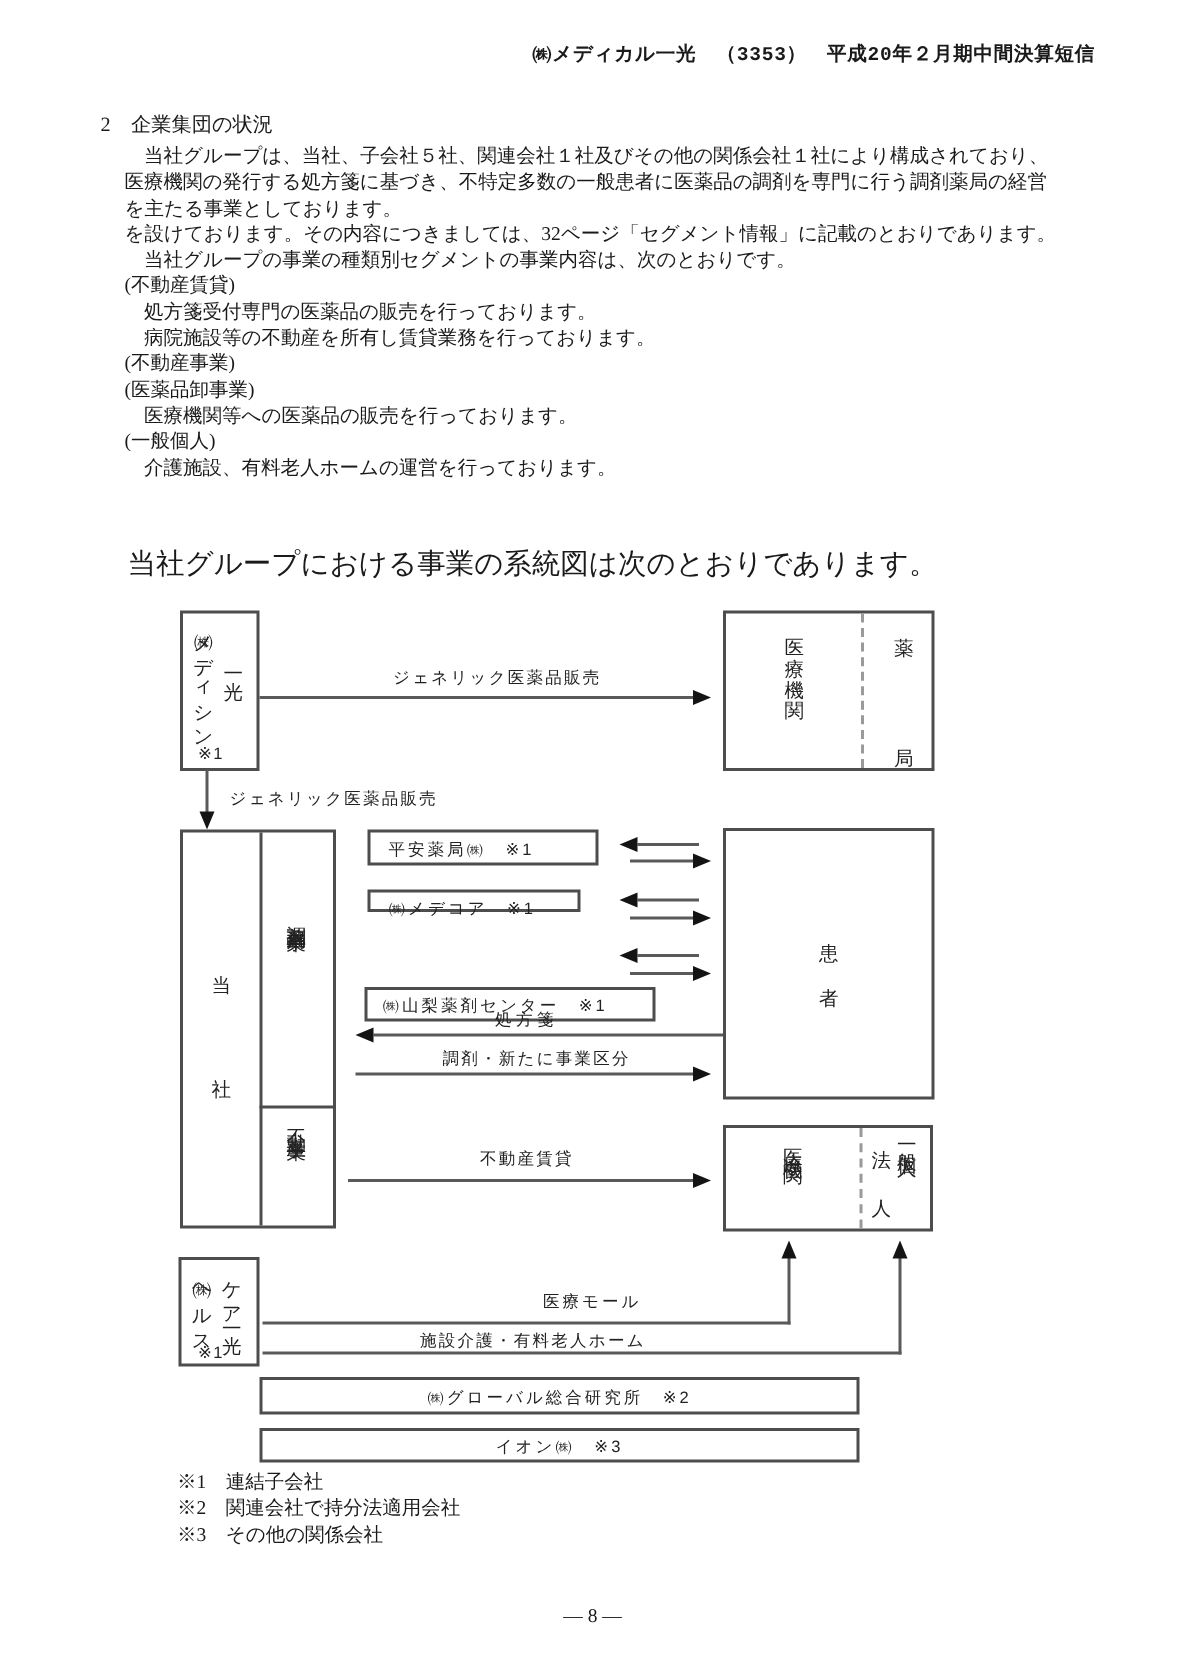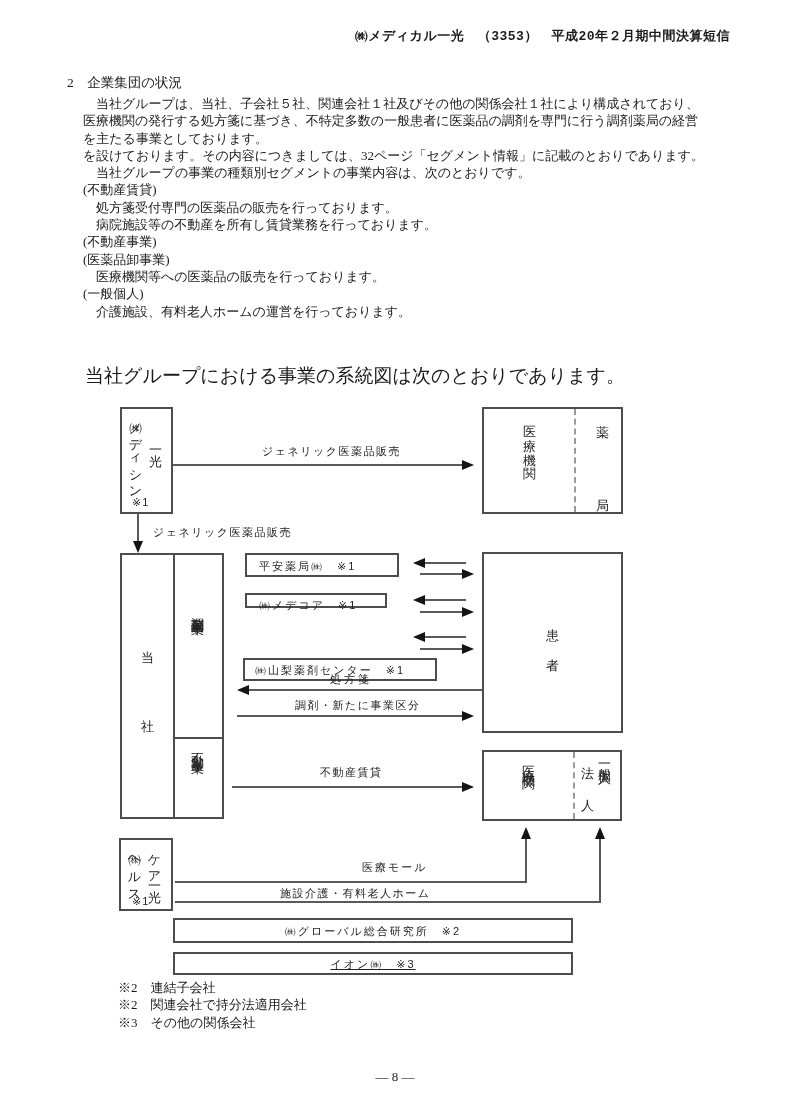--- a/index.html
+++ b/index.html
@@ -151,24 +151,24 @@
     <div class="lbl" style="left:280px;top:886px;">施設介護・有料老人ホーム</div>
     <div class="hl" style="left:175px;top:901px;width:426px;"></div>
     <div class="vl" style="left:599px;top:838px;height:65px;"></div>
     <div class="au" style="left:595px;top:827px;"></div>
 
     <div class="bx" style="left:173px;top:918px;width:400px;height:25px;text-align:center;">
       <div class="bxlbl" style="left:0;right:0;top:4px;text-align:center;">㈱グローバル総合研究所　※2</div>
     </div>
 
     <div class="bx" style="left:173px;top:952px;width:400px;height:23px;">
-      <div class="bxlbl" style="left:0;right:0;top:3px;text-align:center;text-decoration:underline;">イオン㈱　※3</div>
+      <div class="bxlbl" style="left:0;right:0;top:3px;text-align:center;">イオン㈱　※3</div>
     </div>
 
     <div class="legend">
-      <div>※2　連結子会社</div>
+      <div>※1　連結子会社</div>
       <div>※2　関連会社で持分法適用会社</div>
       <div>※3　その他の関係会社</div>
     </div>
   </div>
 
   <div class="footer">― 8 ―</div>
 </div>
 
 </body></html>

